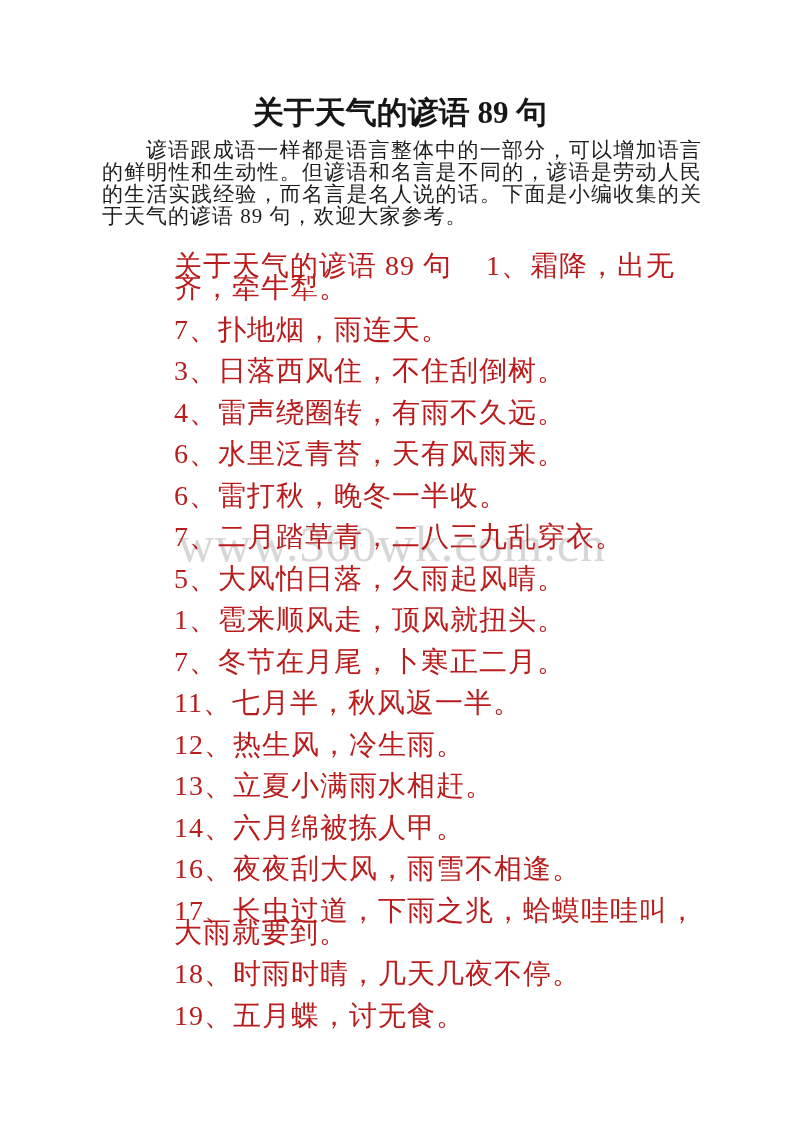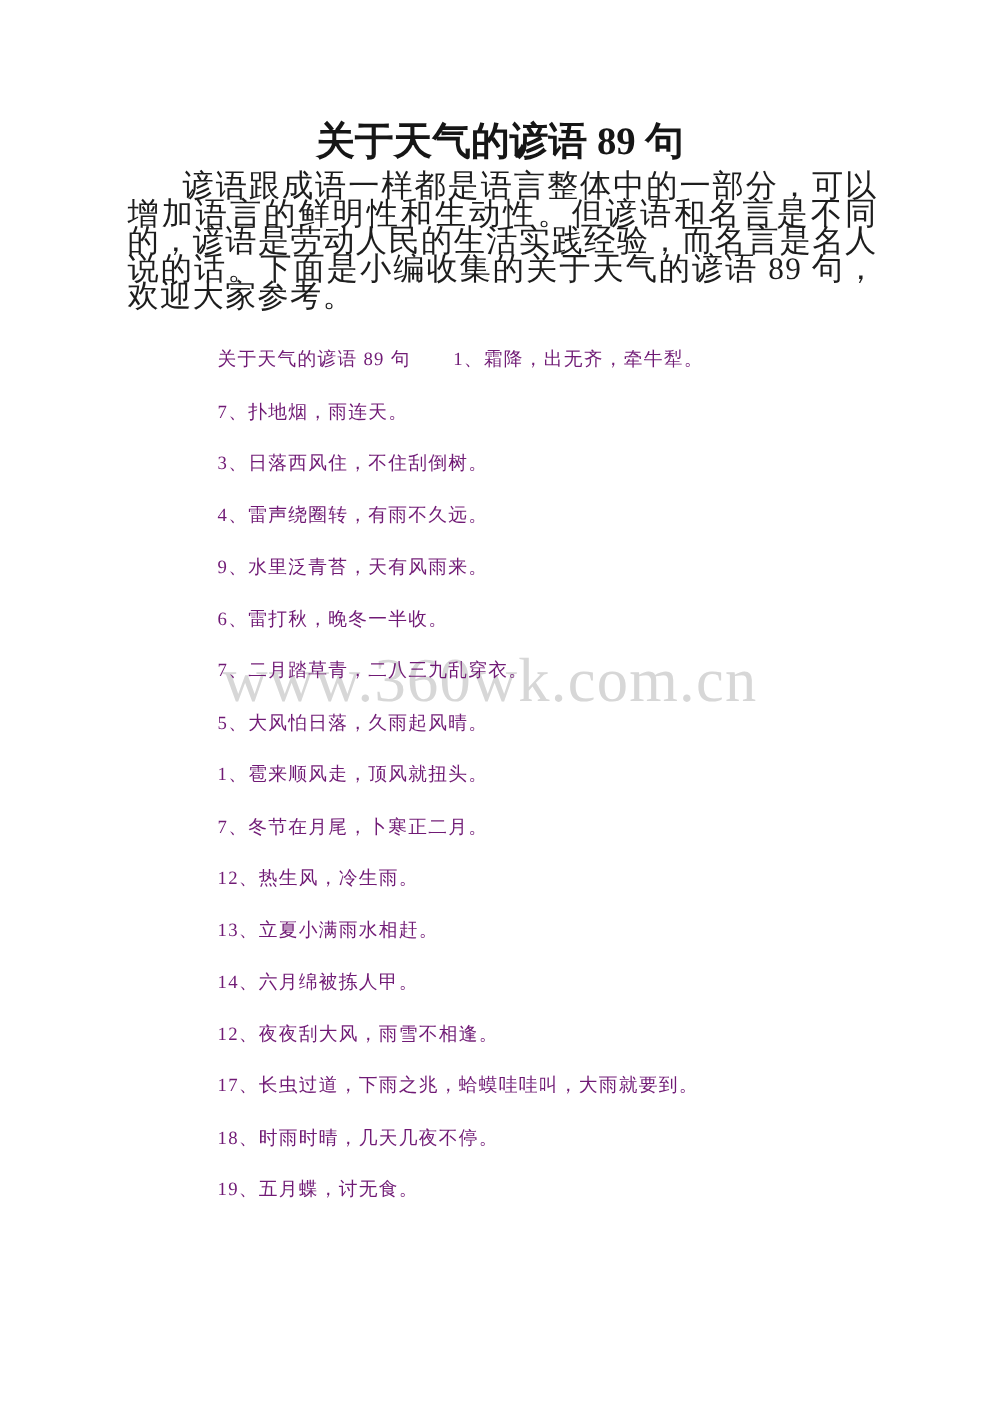--- a/index.html
+++ b/index.html
@@ -40,38 +40,38 @@
     text-align: center;
     font-size: 31px;
     line-height: 38px;
     font-weight: bold;
     color: #161616;
   }
   .intro {
     position: relative;
     z-index: 1;
     margin: 7px 98px 0 102px;
-    font-size: 25px;
+    font-size: 21px;
     line-height: 22px;
     letter-spacing: 1px;
     text-align: justify;
     text-indent: 44px;
     color: #1d1d1d;
   }
   .proverb-list {
     position: relative;
     z-index: 1;
     margin: 28px 90px 0 174px;
   }
   .proverb-line {
     margin: 0 0 19.5px 0;
-    font-size: 15px;
+    font-size: 28px;
     line-height: 22px;
     letter-spacing: 1px;
-    color: #701a75;
+    color: #b91c1c;
   }
   .heading-gap {
     display: inline-block;
     width: 34px;
   }
 </style>
 </head>
 <body>
 
 <div class="page">
@@ -82,28 +82,29 @@
 
   <p class="intro">谚语跟成语一样都是语言整体中的一部分，可以增加语言的鲜明性和生动性。但谚语和名言是不同的，谚语是劳动人民的生活实践经验，而名言是名人说的话。下面是小编收集的关于天气的谚语 89 句，欢迎大家参考。</p>
 
   <div class="proverb-list">
 
     <p class="proverb-line"><span>关于天气的谚语 89 句</span><span class="heading-gap"></span><span>1、霜降，出无齐，牵牛犁。</span></p>
 
     <p class="proverb-line"><span>7、扑地烟，雨连天。</span></p>
     <p class="proverb-line"><span>3、日落西风住，不住刮倒树。</span></p>
     <p class="proverb-line"><span>4、雷声绕圈转，有雨不久远。</span></p>
-    <p class="proverb-line"><span>9、水里泛青苔，天有风雨来。</span></p>
+    <p class="proverb-line"><span>6、水里泛青苔，天有风雨来。</span></p>
     <p class="proverb-line"><span>6、雷打秋，晚冬一半收。</span></p>
     <p class="proverb-line"><span>7、二月踏草青，二八三九乱穿衣。</span></p>
     <p class="proverb-line"><span>5、大风怕日落，久雨起风晴。</span></p>
     <p class="proverb-line"><span>1、雹来顺风走，顶风就扭头。</span></p>
     <p class="proverb-line"><span>7、冬节在月尾，卜寒正二月。</span></p>
+    <p class="proverb-line"><span>11、七月半，秋风返一半。</span></p>
     <p class="proverb-line"><span>12、热生风，冷生雨。</span></p>
     <p class="proverb-line"><span>13、立夏小满雨水相赶。</span></p>
     <p class="proverb-line"><span>14、六月绵被拣人甲。</span></p>
-    <p class="proverb-line"><span>12、夜夜刮大风，雨雪不相逢。</span></p>
+    <p class="proverb-line"><span>16、夜夜刮大风，雨雪不相逢。</span></p>
     <p class="proverb-line"><span>17、长虫过道，下雨之兆，蛤蟆哇哇叫，大雨就要到。</span></p>
     <p class="proverb-line"><span>18、时雨时晴，几天几夜不停。</span></p>
     <p class="proverb-line"><span>19、五月蝶，讨无食。</span></p>
 
   </div>
 </div>
 
 </body></html>

